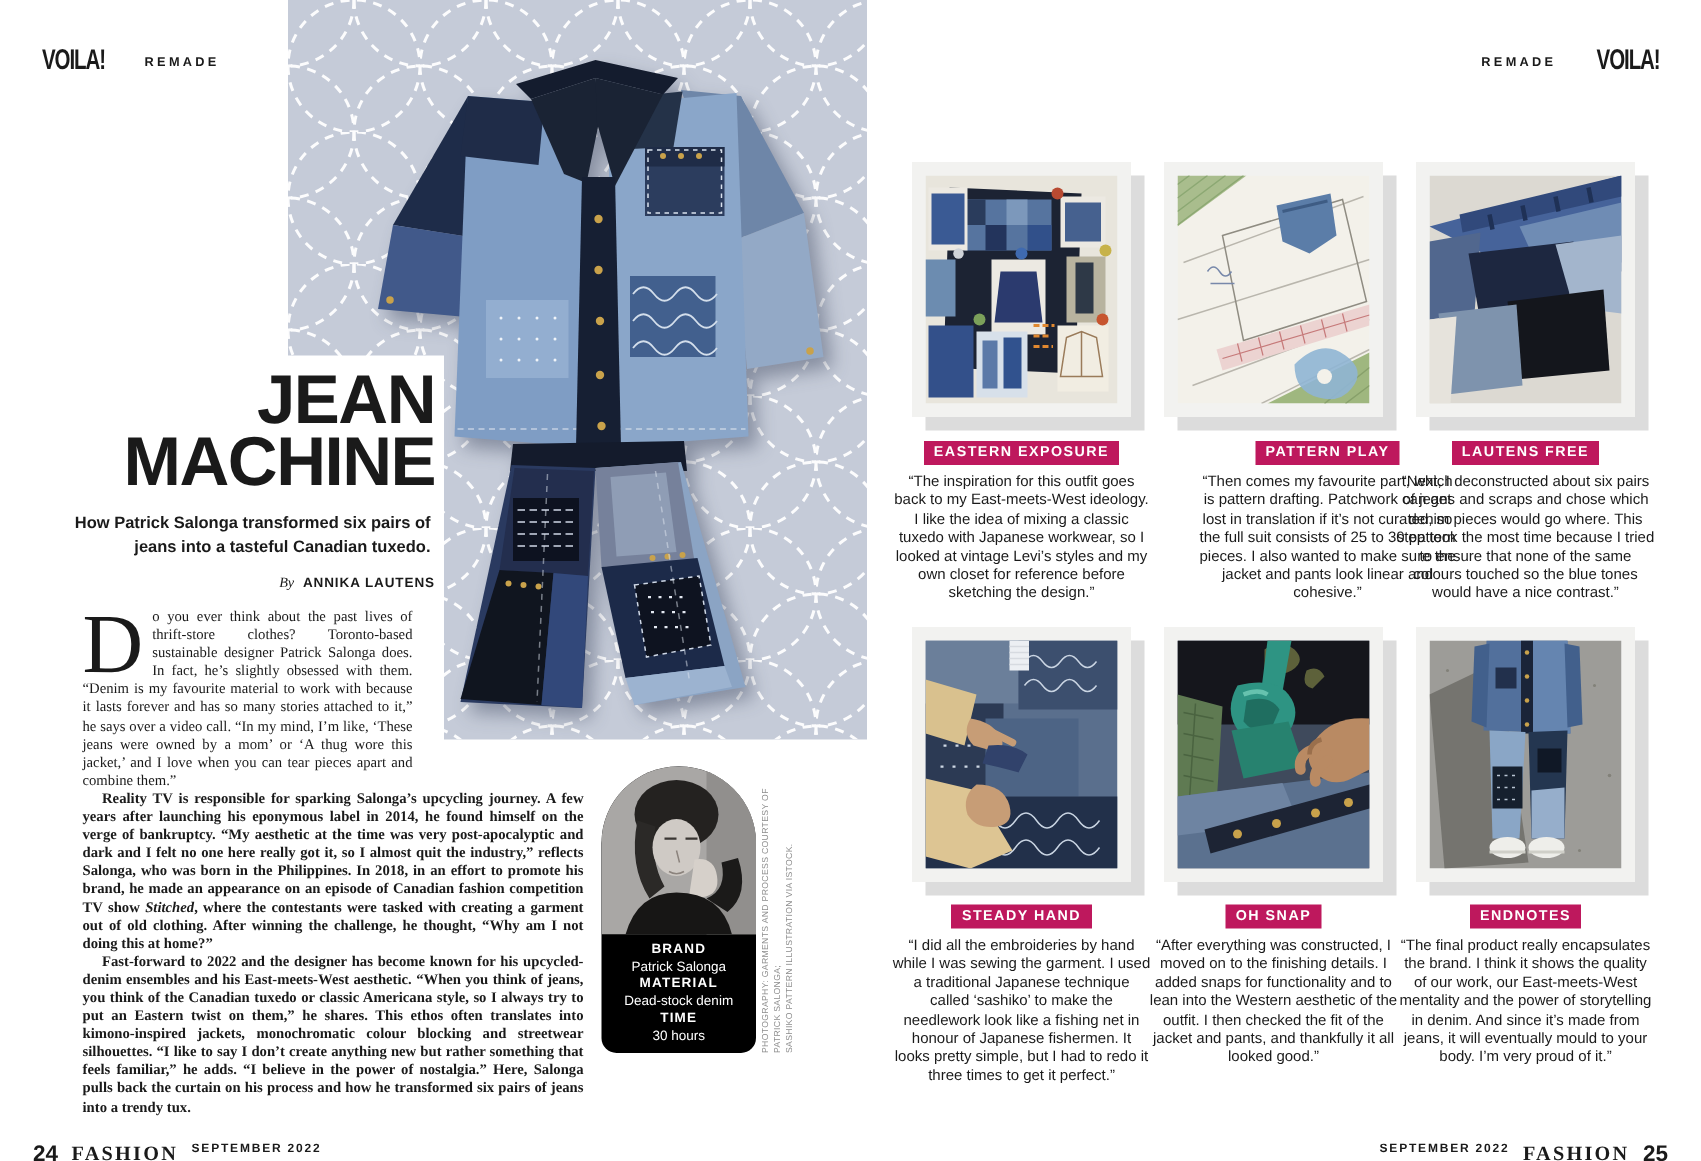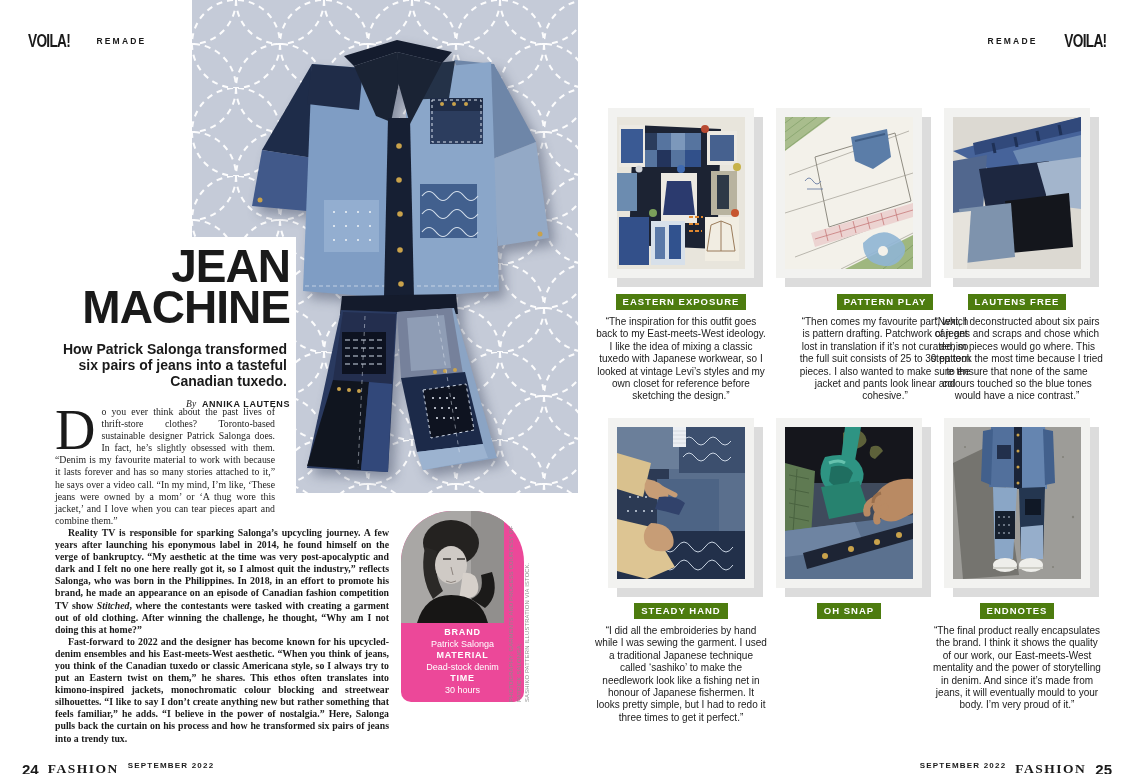--- a/index.html
+++ b/index.html
@@ -17,57 +17,57 @@
 
   
   .hero{position:absolute;left:192px;top:0;width:386px;height:493px;background:#c5cbd8;}
   .hero svg{position:absolute;left:0;top:0;}
   .garment-svg{filter:drop-shadow(6px 7px 6px rgba(35,45,70,.38));}
   .notch{position:absolute;left:0;top:237px;width:296px;height:537px;background:#ffffff;}
 
   
   .title-block{position:absolute;left:38px;top:246px;width:252px;text-align:right;}
   .title-line{font-size:46px;line-height:41px;font-weight:900;letter-spacing:-1px;}
-  .dek{margin:13px auto 0;width:246px;font-size:14px;line-height:16px;font-weight:700;}
+  .dek{margin:13px auto 0;width:246px;font-size:11px;line-height:16px;font-weight:700;}
   .byline{margin-top:10px;font-size:9px;letter-spacing:.6px;font-weight:800;}
   .byline .by{font-family:"Liberation Serif",serif;font-style:italic;font-weight:400;
               font-size:9.5px;letter-spacing:0;margin-right:3px;}
 
   
   .article{position:absolute;left:55px;top:406px;width:334px;
            font-family:"Liberation Serif",serif;font-size:9.8px;line-height:12.1px;
            text-align:justify;}
   .article p{margin:0;}
   .p1{width:220px;}
   .dropcap{float:left;font-size:56px;line-height:45px;padding:2px 6px 0 0;}
   .p-ind{text-indent:13px;font-weight:bold;}
 
   
-  .info-card{position:absolute;left:401px;top:511px;width:123px;height:191px;background:#ec4899;
+  .info-card{position:absolute;left:401px;top:511px;width:103px;height:191px;background:#000000;
              border-radius:51px 51px 10px 10px;overflow:hidden;text-align:center;color:#fff;}
   .info-card svg{display:block;}
   .spec{margin-top:4px;font-size:9px;line-height:11.5px;}
   .spec-label{font-weight:800;letter-spacing:.8px;}
 
   
   .credit{position:absolute;left:507px;top:512px;height:190px;
           writing-mode:vertical-rl;transform:rotate(180deg);
           font-size:5.8px;line-height:8px;letter-spacing:.2px;color:#8c8c8c;}
 
   
   .step-card{position:absolute;width:128px;height:152px;background:#f2f2f0;
              padding:9px;box-shadow:9px 9px 0 #dcdcdc;}
   .step-card svg{display:block;}
   .sc1{left:608px;top:108px;} .sc2{left:776px;top:108px;} .sc3{left:944px;top:108px;}
   .sc4{left:608px;top:418px;} .sc5{left:776px;top:418px;} .sc6{left:944px;top:418px;}
 
   .step-cap{position:absolute;width:172px;text-align:center;}
   .cp1{left:595px;top:291px;} .cp2{left:763px;top:291px;margin-left:36px;} .cp3{left:931px;top:291px;}
   .cp4{left:595px;top:600px;} .cp5{left:763px;top:600px;} .cp6{left:931px;top:600px;}
-  .cap-label{display:inline-block;background:#4d7c0f;color:#fff;font-size:9.5px;font-weight:800;
+  .cap-label{display:inline-block;background:#be185d;color:#fff;font-size:9.5px;font-weight:800;
              letter-spacing:1px;padding:2px 7px 3px;}
   .cap-quote{margin-top:6px;font-size:10px;line-height:12.4px;}
 
   
   .footer{position:absolute;top:736px;display:flex;align-items:flex-start;gap:9px;margin-top:25px;}
   .f-l{left:22px;} .f-r{right:22px;}
   .pageno{font-size:15px;font-weight:800;}
   .maglogo{font-family:"Liberation Serif",serif;font-size:13.5px;letter-spacing:1.5px;font-weight:700;}
   .issue{font-size:8px;font-weight:700;letter-spacing:1.2px;}
 </style>
@@ -386,20 +386,21 @@
   <div class="step-cap cp3">
     <span class="cap-label">LAUTENS FREE</span>
     <div class="cap-quote">“Next, I deconstructed about six pairs of jeans and scraps and chose which denim pieces would go where. This step took the most time because I tried to ensure that none of the same colours touched so the blue tones would have a nice contrast.”</div>
   </div>
   <div class="step-cap cp4">
     <span class="cap-label">STEADY HAND</span>
     <div class="cap-quote">“I did all the embroideries by hand while I was sewing the garment. I used a traditional Japanese technique called ‘sashiko’ to make the needlework look like a fishing net in honour of Japanese fishermen. It looks pretty simple, but I had to redo it three times to get it perfect.”</div>
   </div>
   <div class="step-cap cp5">
     <span class="cap-label">OH SNAP</span>
+    <div class="cap-quote">“After everything was constructed, I moved on to the finishing details. I added snaps for functionality and to lean into the Western aesthetic of the outfit. I then checked the fit of the jacket and pants, and thankfully it all looked good.”</div>
   </div>
   <div class="step-cap cp6">
     <span class="cap-label">ENDNOTES</span>
     <div class="cap-quote">“The final product really encapsulates the brand. I think it shows the quality of our work, our East-meets-West mentality and the power of storytelling in denim. And since it’s made from jeans, it will eventually mould to your body. I’m very proud of it.”</div>
   </div>
 
   <div class="footer f-l">
     <span class="pageno">24</span>
     <span class="maglogo">FASHION</span>
     <span class="issue">SEPTEMBER 2022</span>

